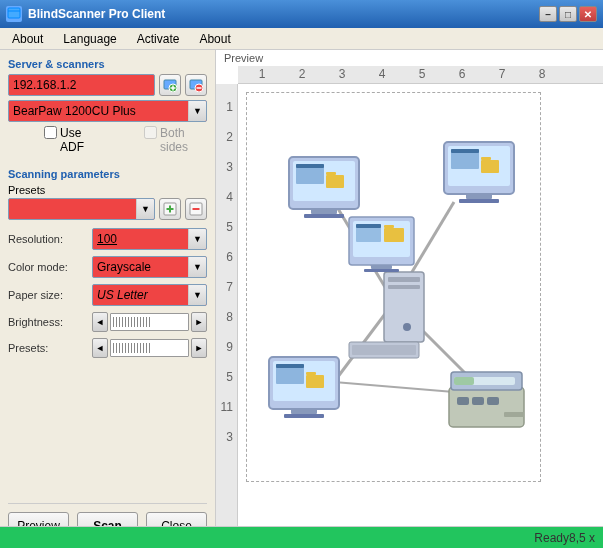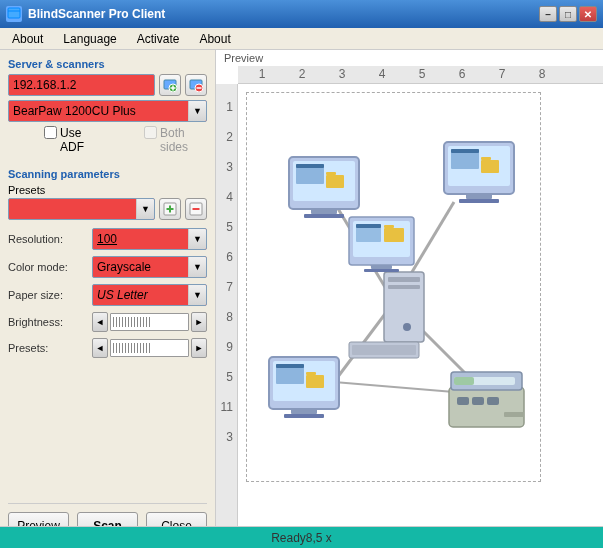--- a/index.html
+++ b/index.html
@@ -201,27 +201,27 @@
       top: 8px; left: 8px;
       width: 295px; height: 390px;
       display: flex; align-items: center; justify-content: center;
     }
 
     
     .status-bar {
       position: absolute;
       bottom: 0; left: 0; right: 0;
       height: 22px;
-      background: #14b8a6;
+      background: #22c55e;
       border-top: 1px solid #ccc;
       display: flex; align-items: center;
       padding: 0 8px;
       font-size: 11px;
       color: #333;
-      justify-content: center;
+      justify-content: flex-end;
     }
 
     .combo-wrapper {
       display: flex; align-items: center; flex: 1;
       background: #ef4444;
       border: 1px solid #7f9db9;
       height: 22px;
       border-radius: 2px;
       overflow: hidden;
     }

